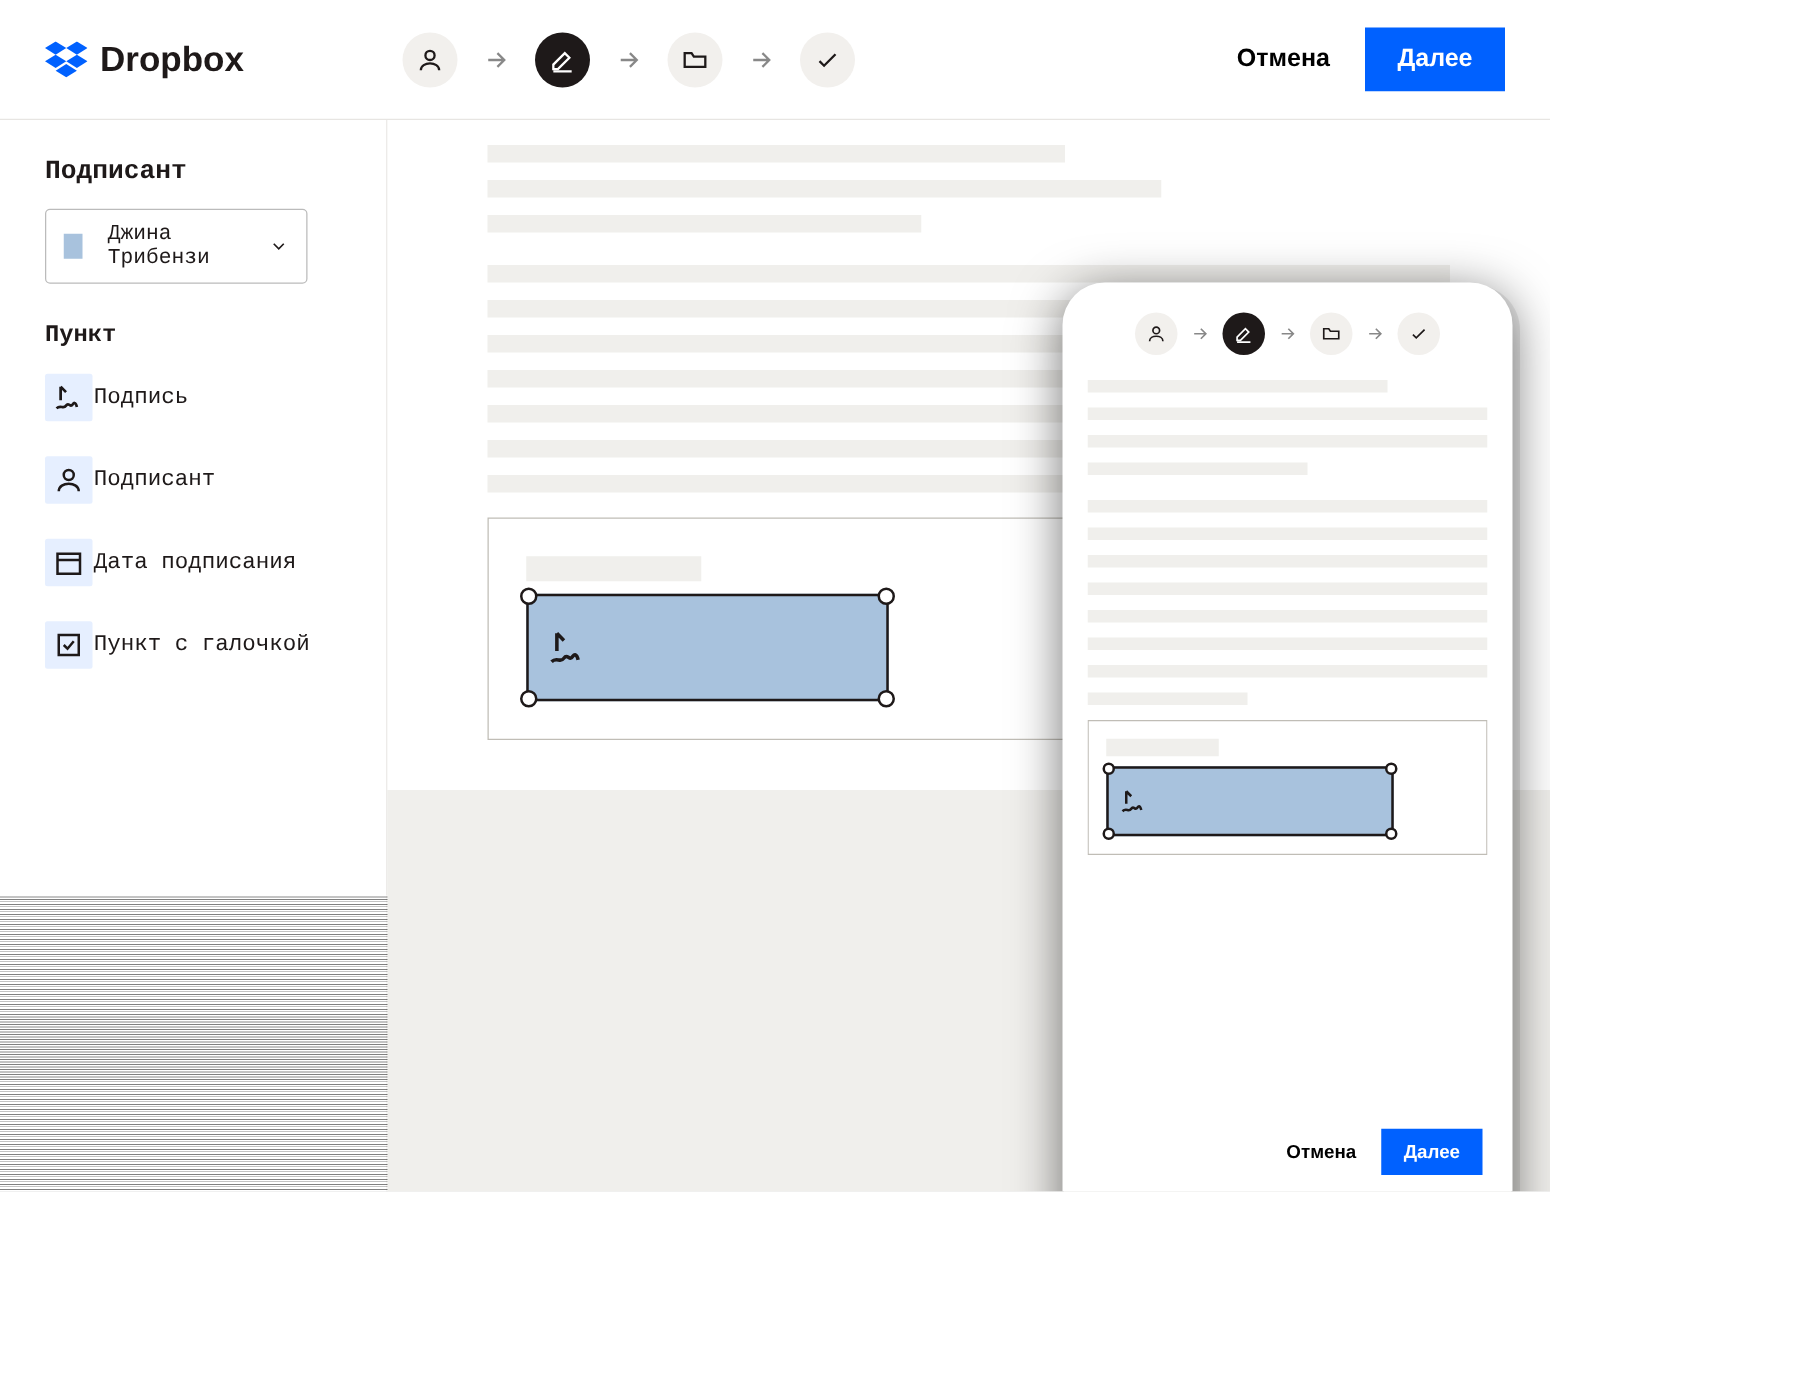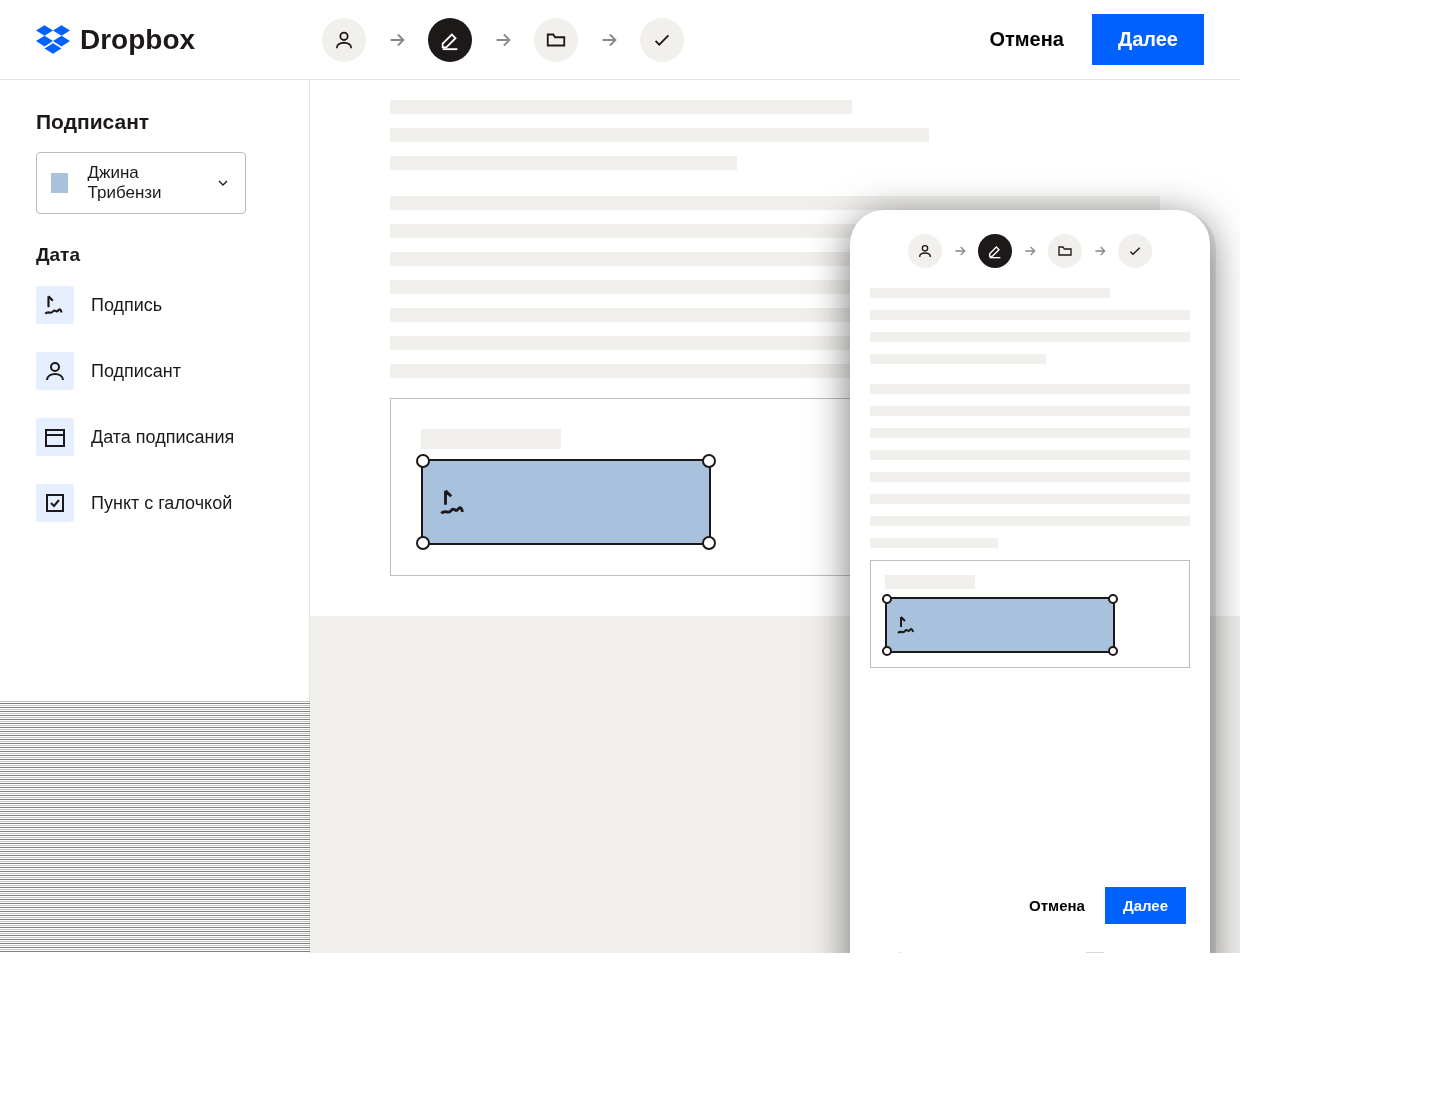--- a/index.html
+++ b/index.html
@@ -1,38 +1,38 @@
 <!DOCTYPE html>
 <html><head>
 <meta charset="utf-8">
 <style>
 * { margin: 0; padding: 0; box-sizing: border-box; }
 body { font-family: -apple-system, BlinkMacSystemFont, "Segoe UI", Helvetica, Arial, sans-serif; background: #fff; color: #1e1919; width: 1240px; height: 953px; overflow: hidden; }
 
 
-.header { display: flex; align-items: center; height: 80px; border-bottom: 1px solid #e7e5e2; padding: 0 36px; gap: 27px; }
+.header { display: flex; align-items: center; height: 96px; border-bottom: 1px solid #e7e5e2; padding: 0 36px; gap: 27px; }
 .logo-wrap { display: flex; align-items: center; gap: 10px; font-weight: 700; font-size: 28px; }
 .logo-glyph svg { width: 34px; height: 30px; display: block; }
 .stepper { display: flex; align-items: center; gap: 20px; margin-left: 100px; }
 .step-circle { width: 44px; height: 44px; border-radius: 50%; background: #f2f0ed; display: flex; align-items: center; justify-content: center; }
 .step-circle.active { background: #1e1919; color: #fff; }
 .step-arrow { color: #888; display: flex; align-items: center; }
 .header-actions { margin-left: auto; display: flex; align-items: center; gap: 28px; }
 .btn-cancel { font-size: 20px; font-weight: 600; background: none; border: none; cursor: pointer; }
 .btn-primary { background: #0061ff; color: #fff; border: none; padding: 14px 26px; font-size: 20px; font-weight: 600; cursor: pointer; }
 
 
 .main { display: flex; height: calc(100% - 80px); position: relative; }
-.sidebar { width: 310px; padding: 30px 36px; border-right: 1px solid #e7e5e2; }
+.sidebar { width: 310px; padding: 30px 36px; border-right: 1px solid #e7e5e2; font-family: Liberation Mono, monospace; }
 .sidebar-title { font-size: 21px; font-weight: 600; margin-bottom: 18px; }
 .signer-select { display: flex; align-items: center; gap: 20px; border: 1px solid #bbb; border-radius: 4px; padding: 10px 14px; width: 210px; font-size: 17px; cursor: pointer; margin-bottom: 30px; }
 .signer-chip { width: 20px; height: 20px; background: #a8c2dd; }
 .signer-select .chev { margin-left: auto; }
 .fields-title { font-size: 19px; font-weight: 600; margin-bottom: 20px; }
-.field-item { display: flex; align-items: center; gap: 17px; margin-bottom: 28px; cursor: pointer; font-size: 18px; }
+.field-item { display: flex; align-items: center; gap: 1px; margin-bottom: 28px; cursor: pointer; font-size: 18px; }
 .field-icon { width: 38px; height: 38px; background: #e6efff; display: flex; align-items: center; justify-content: center; border-radius: 2px; }
 
 
 .canvas { flex: 1; background: #f0efec; padding: 0; position: relative; }
 .doc-page { background: #fff; margin: 0 auto; width: 100%; padding: 20px 80px 40px; }
 .skeleton-line { height: 14px; background: #f0efec; margin-bottom: 14px; }
 .sig-area { border: 1px solid #c0bdb6; margin-top: 20px; padding: 30px; width: 540px; position: relative; }
 .sig-area .sk { height: 20px; width: 140px; background: #f0efec; margin-bottom: 10px; }
 .sig-box { position: relative; width: 290px; height: 86px; background: #a8c2dd; border: 2px solid #1e1919; display: flex; align-items: center; padding-left: 14px; }
 .handle { position: absolute; width: 14px; height: 14px; background: #fff; border: 2px solid #1e1919; border-radius: 50%; }
@@ -136,21 +136,21 @@
     <div class="signer-select">
       <span class="signer-chip"></span>
       <span>Джина Трибензи</span>
       <span class="chev">
           <svg width="16" height="16" viewBox="0 0 24 24" fill="none" stroke="currentColor" stroke-width="2">
             <path d="M6 9l6 6 6-6"></path>
           </svg>
         </span>
     </div>
 
-    <div class="fields-title">Дата</div>
+    <div class="fields-title">Пункт</div>
 
     <div class="field-item">
       <span class="field-icon">
         <svg width="26" height="26" viewBox="0 0 24 24" fill="none" stroke="#1e1919" stroke-width="2">
             <path d="M6 4v10M6 4l4 4M3 20c3-3 5 1 7-2s3 2 5-1 3 2 3 2"></path>
           </svg>
       </span>
       <span>Подпись</span>
     </div>
 

